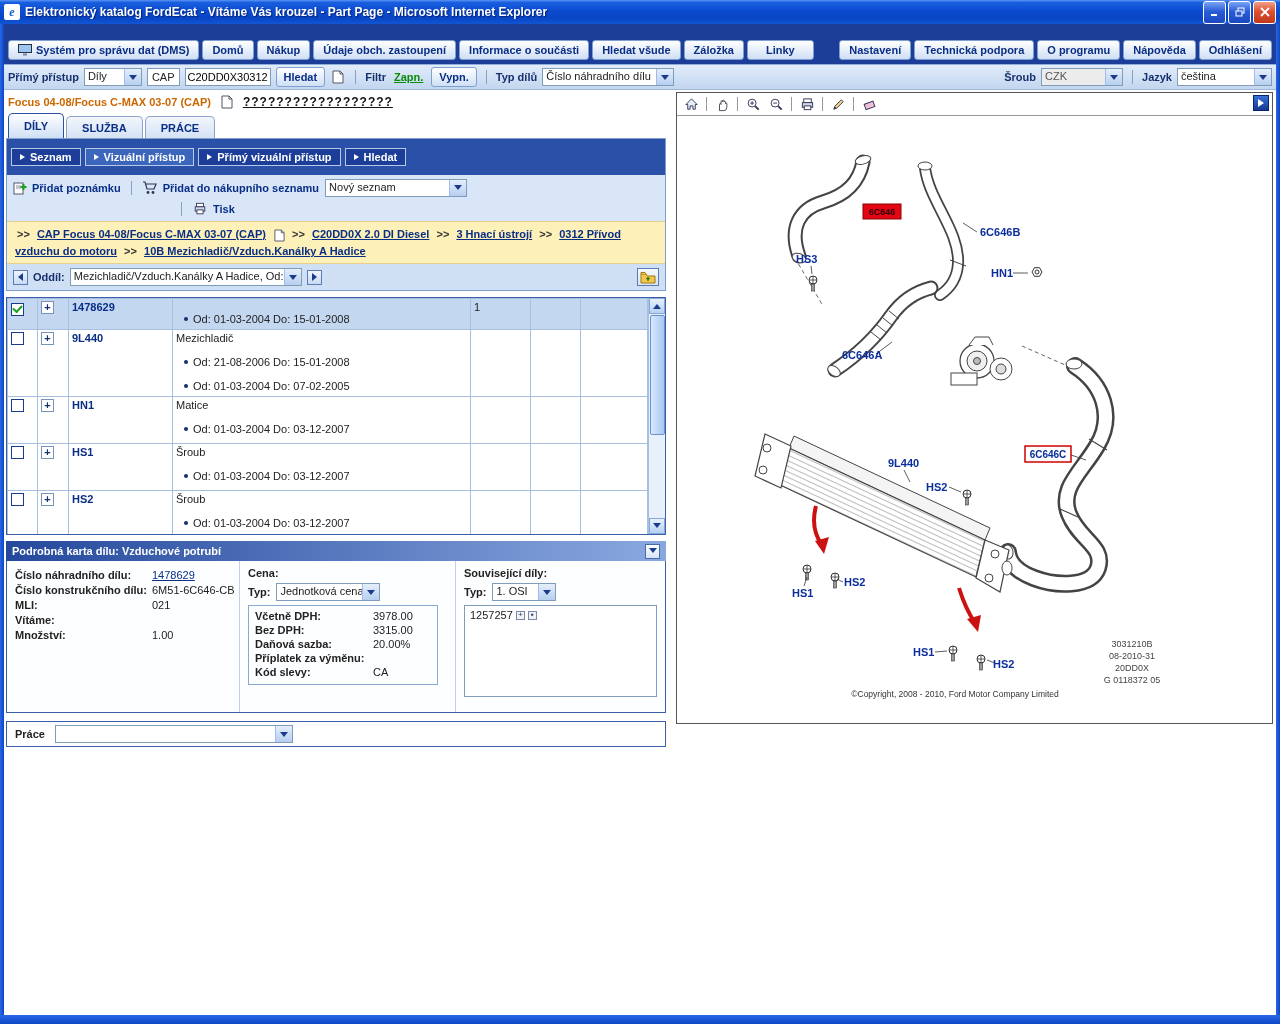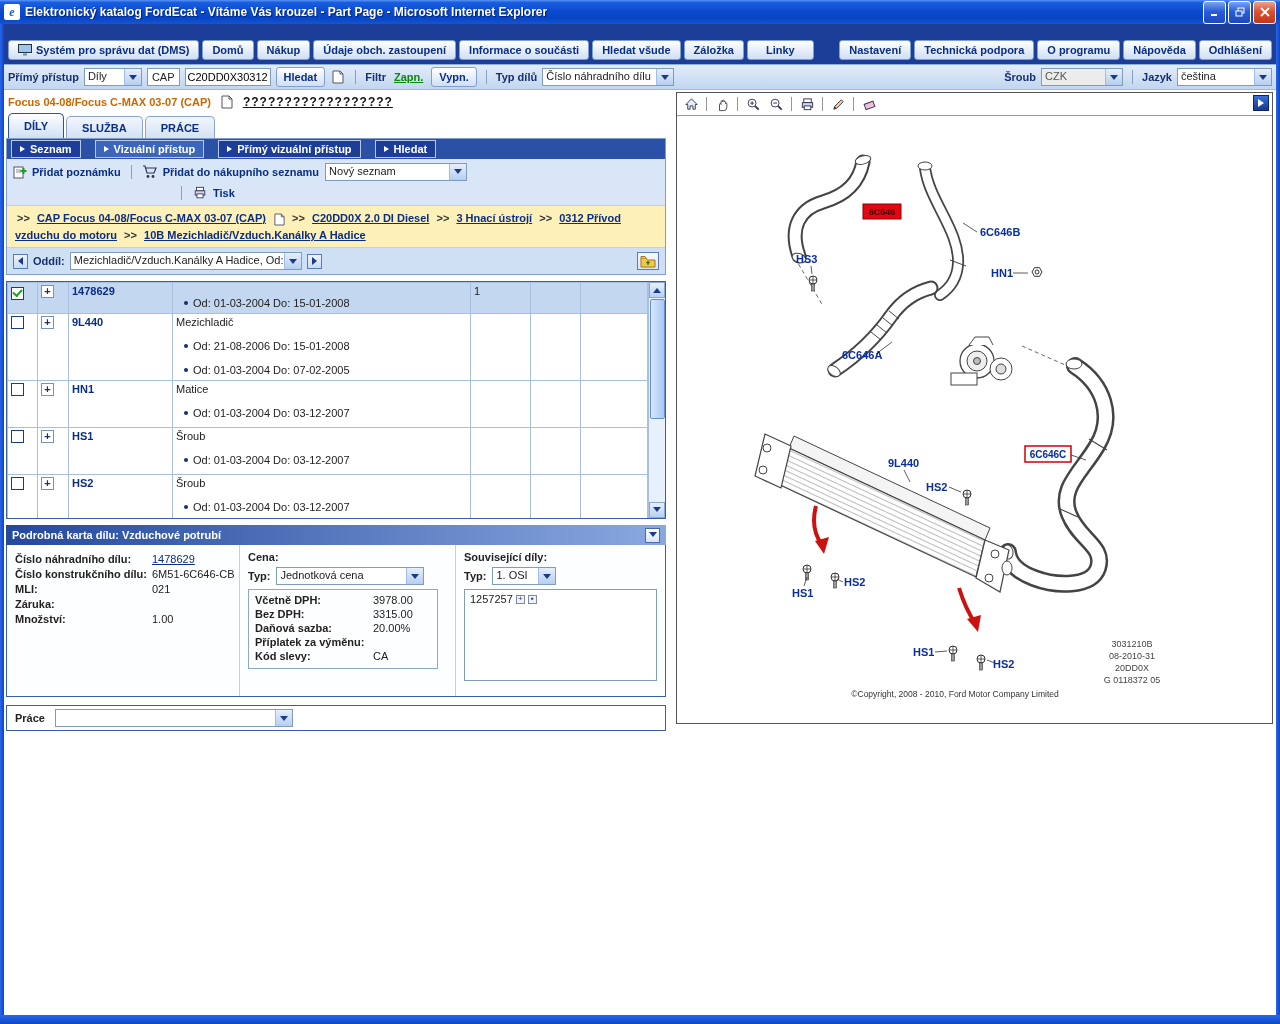--- a/index.html
+++ b/index.html
@@ -44,21 +44,21 @@
   .vehiclebar{position:absolute;top:91px;left:0;width:670px;height:21px;display:flex;align-items:center;padding:0 8px;gap:8px;box-sizing:border-box;background:#fff;}
   .vehicle-text{color:#cc6600;font-weight:bold;white-space:nowrap;}
   .unresolved{color:#111;font-weight:bold;text-decoration:underline;font-size:12px;letter-spacing:1px;}
   
   .left-panel{position:absolute;top:112px;left:6px;width:660px;}
   .tabs{display:flex;align-items:flex-end;height:26px;gap:2px;padding-left:2px;}
   .tab{height:21px;padding:0 15px;display:flex;align-items:center;border:1px solid #8aa4cc;border-bottom:none;border-radius:5px 5px 0 0;
     background:linear-gradient(#f2f6fc,#d4e2f4);color:#0a2e86;font-weight:bold;cursor:default;}
   .tab.active{background:linear-gradient(#ffffff,#cfe0f5);border-color:#2a50a8;height:24px;}
   .upper-block{border:1px solid #7e9ccc;box-sizing:border-box;width:660px;}
-  .subnav{height:20px;background:#2a50a8;display:flex;align-items:center;gap:14px;padding:0 4px;}
+  .subnav{height:36px;background:#2a50a8;display:flex;align-items:center;gap:4px;padding:0 4px;}
   .snbtn{height:16px;padding:0 8px;background:#1c3e99;border:1px solid #b8c8e8;color:#fff;font-weight:bold;display:inline-flex;align-items:center;gap:5px;cursor:default;}
   .snbtn.active{background:#3c66bc;}
   .tri-r{width:0;height:0;border-left:5px solid #fff;border-top:3.5px solid transparent;border-bottom:3.5px solid transparent;}
   .actionbar{background:#d8e6f8;padding:2px 6px;}
   .action-row{height:21px;display:flex;align-items:center;gap:6px;}
   .action-link{color:#0a2e86;font-weight:bold;display:inline-flex;gap:5px;align-items:center;text-decoration:none;cursor:default;}
   .crumbs{background:#fdf0b8;border-top:1px solid #e6cf8a;border-bottom:1px solid #e6cf8a;padding:4px 8px;line-height:16px;}
   .crumb-link{color:#0a2e86;font-weight:bold;text-decoration:underline;margin:0 2px;cursor:default;}
   .crumb-sep{font-weight:bold;margin:0 2px;color:#333;}
   .sectionrow{height:26px;background:#cfe0f4;display:flex;align-items:center;gap:5px;padding:0 6px;}
@@ -515,33 +515,33 @@
           </div>
         <div class="frow">
             <span class="flabel">Číslo konstrukčního dílu:</span>
             <span>6M51-6C646-CB</span>
           </div>
         <div class="frow">
             <span class="flabel">MLI:</span>
             <span>021</span>
           </div>
         <div class="frow">
-            <span class="flabel">Záruka:</span>
+            <span class="flabel">Vítáme:</span>
             <span></span>
           </div>
         <div class="frow">
             <span class="flabel">Množství:</span>
             <span>1.00</span>
           </div>
       </div>
       <div class="dcol2">
         <div class="sec-title">Cena:</div>
         <div class="typerow">
           <span style="font-weight:bold">Typ:</span>
-          <span class="xps" style="width:148px">
+          <span class="xps" style="width:104px">
             <span class="t">Jednotková cena</span>
             <span class="b">
                 <span class="tri-d"></span>
               </span>
           </span>
         </div>
         <div class="pricebox">
           <div class="prow">
               <span class="plabel">Včetně DPH:</span>
               <span>3978.00</span>

